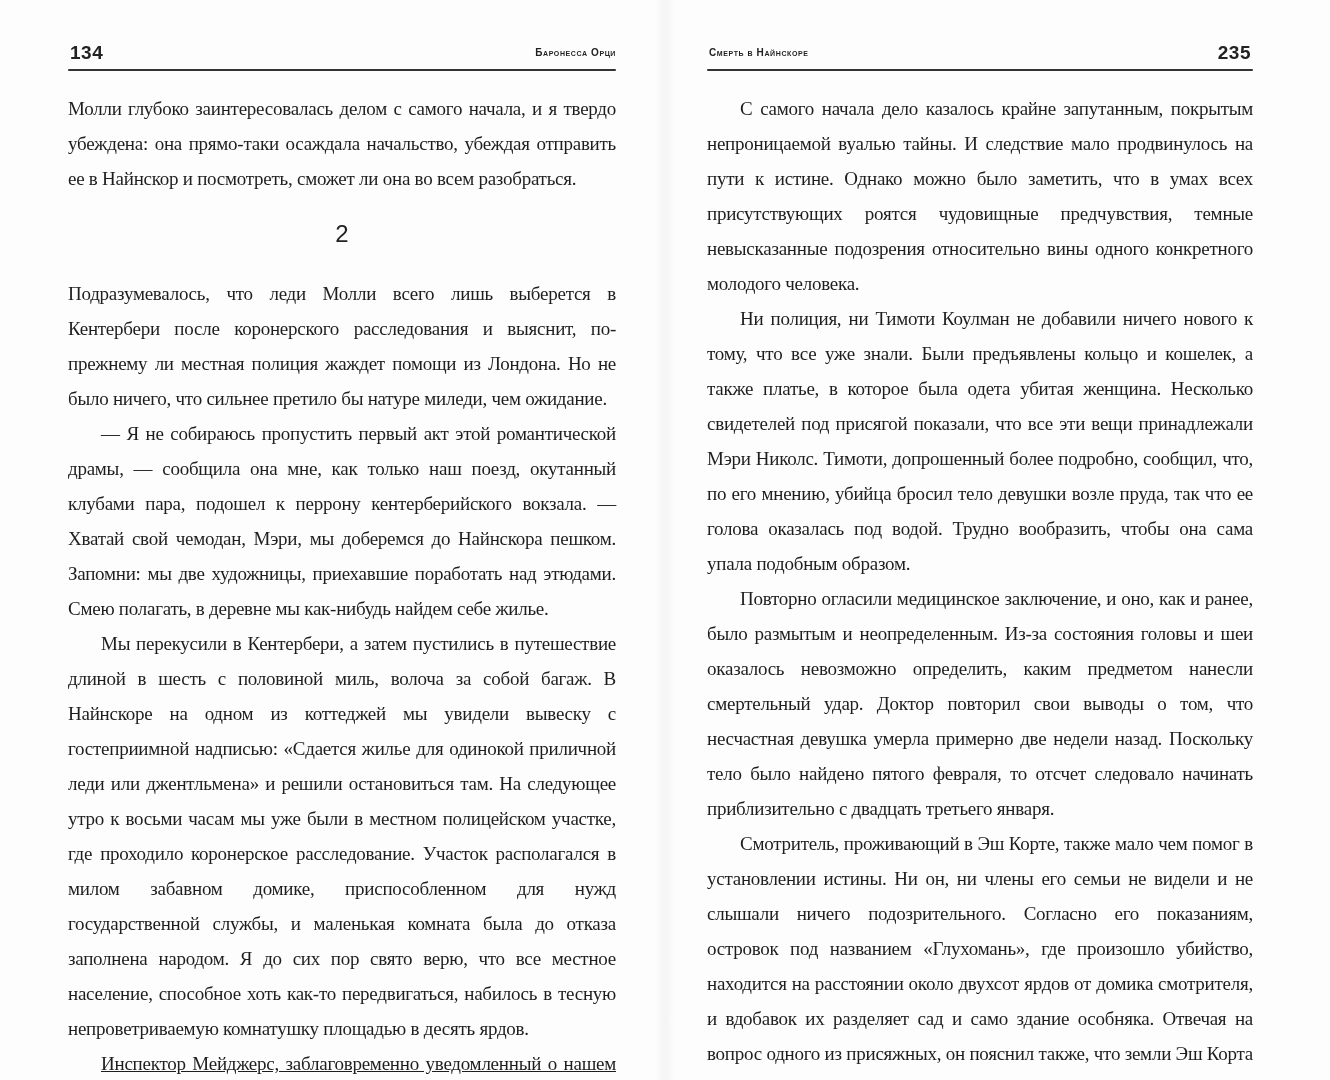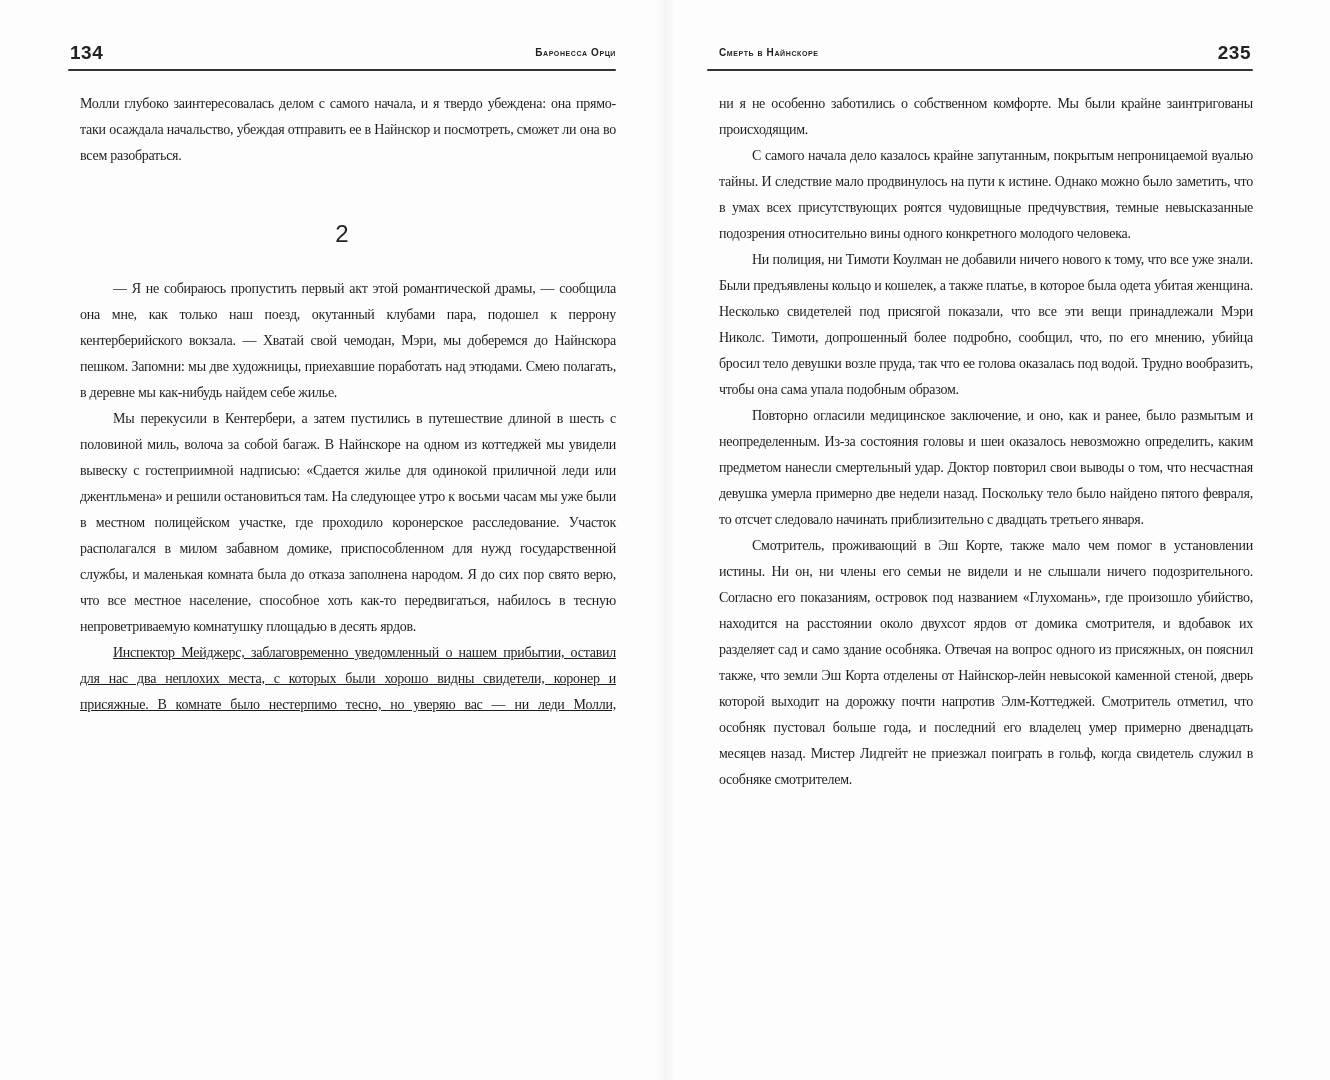--- a/index.html
+++ b/index.html
@@ -57,37 +57,37 @@
     .page.right .folio { right: 2px; }
     .head-title {
       position: absolute;
       top: 7px;
       font-size: 10px;
       font-weight: bold;
       font-variant: small-caps;
       letter-spacing: 0.6px;
     }
     .page.left .head-title { right: 0; }
-    .page.right .head-title { left: 12px; }
+    .page.right .head-title { left: 2px; }
     .head-rule {
       position: absolute;
       top: 69px;
       left: 0;
       right: 0;
       height: 1.6px;
       background: #333;
       border-radius: 1px;
     }
 
     .text {
       position: absolute;
-      left: 12px;
+      left: 0;
       right: 0;
-      font-size: 14px;
-      line-height: 26px;
+      font-size: 19px;
+      line-height: 35px;
       text-align: justify;
       hyphens: manual;
       letter-spacing: -0.25px;
     }
     .page.left .text.top { top: 91px; }
     .page.right .text.top { top: 91px; }
     .page.left .text.bottom { top: 276px; }
 
     .text p {
       margin: 0;
@@ -120,34 +120,34 @@
     </div>
     <div class="head-rule"></div>
 
     <div class="text top">
       <p>Молли глубоко заинтересовалась делом с самого начала, и я твердо убеждена: она прямо-таки осаждала начальство, убеждая отправить ее в Найнскор и посмотреть, сможет ли она во всем разобраться.</p>
     </div>
 
     <div class="chapter-number">2</div>
 
     <div class="text bottom">
+      <p>Подразумевалось, что леди Молли всего лишь выберется в Кентербери после коронерского расследования и выяснит, по-прежнему ли местная полиция жаждет помощи из Лондона. Но не было ничего, что сильнее претило бы натуре миледи, чем ожидание.</p>
       <p class="indent">— Я не собираюсь пропустить первый акт этой романтической драмы, — сообщила она мне, как только наш поезд, окутанный клубами пара, подошел к перрону кентерберийского вокзала. — Хватай свой чемодан, Мэри, мы доберемся до Найнскора пешком. Запомни: мы две художницы, приехавшие поработать над этюдами. Смею полагать, в деревне мы как-нибудь найдем себе жилье.</p>
       <p class="indent">Мы перекусили в Кентербери, а затем пустились в путешествие длиной в шесть с половиной миль, волоча за собой багаж. В Найнскоре на одном из коттеджей мы увидели вывеску с гостеприимной надписью: «Сдается жилье для одинокой приличной леди или джентльмена» и решили остановиться там. На следующее утро к восьми часам мы уже были в местном полицейском участке, где проходило коронерское расследование. Участок располагался в милом забавном домике, приспособленном для нужд государственной службы, и маленькая комната была до отказа заполнена народом. Я до сих пор свято верю, что все местное население, способное хоть как-то передвигаться, набилось в тесную непроветриваемую комнатушку площадью в десять ярдов.</p>
       <p class="indent last-line-full">Инспектор Мейджерс, заблаговременно уведомленный о нашем прибытии, оставил для нас два неплохих места, с которых были хорошо видны свидетели, коронер и присяжные. В комнате было нестерпимо тесно, но уверяю вас — ни леди Молли,</p>
     </div>
   </div>
 
   <div class="page right">
     <div class="running-head">
       <span class="head-title">Смерть в Найнскоре</span>
       <span class="folio">235</span>
     </div>
     <div class="head-rule"></div>
 
     <div class="text top">
-      <p>ни я не особенно заботились о собственном комфорте. Мы были крайне заинтригованы происходящим.</p>
       <p class="indent">С самого начала дело казалось крайне запутанным, покрытым непроницаемой вуалью тайны. И следствие мало продвинулось на пути к истине. Однако можно было заметить, что в умах всех присутствующих роятся чудовищные предчувствия, темные невысказанные подозрения относительно вины одного конкретного молодого человека.</p>
       <p class="indent">Ни полиция, ни Тимоти Коулман не добавили ничего нового к тому, что все уже знали. Были предъявлены кольцо и кошелек, а также платье, в которое была одета убитая женщина. Несколько свидетелей под присягой показали, что все эти вещи принадлежали Мэри Николс. Тимоти, допрошенный более подробно, сообщил, что, по его мнению, убийца бросил тело девушки возле пруда, так что ее голова оказалась под водой. Трудно вообразить, чтобы она сама упала подобным образом.</p>
       <p class="indent">Повторно огласили медицинское заключение, и оно, как и ранее, было размытым и неопределенным. Из-за состояния головы и шеи оказалось невозможно определить, каким предметом нанесли смертельный удар. Доктор повторил свои выводы о том, что несчастная девушка умерла примерно две недели назад. Поскольку тело было найдено пятого февраля, то отсчет следовало начинать приблизительно с двадцать третьего января.</p>
       <p class="indent">Смотритель, проживающий в Эш Корте, также мало чем помог в установлении истины. Ни он, ни члены его семьи не видели и не слышали ничего подозрительного. Согласно его показаниям, островок под названием «Глухомань», где произошло убийство, находится на расстоянии около двухсот ярдов от домика смотрителя, и вдобавок их разделяет сад и само здание особняка. Отвечая на вопрос одного из присяжных, он пояснил также, что земли Эш Корта отделены от Найнскор-лейн невысокой каменной стеной, дверь которой выходит на дорожку почти напротив Элм-Коттеджей. Смотритель отметил, что особняк пустовал больше года, и последний его владелец умер примерно двенадцать месяцев назад. Мистер Лидгейт не приезжал поиграть в гольф, когда свидетель служил в особняке смотрителем.</p>
     </div>
   </div>
 </div>
 
 </body></html>

